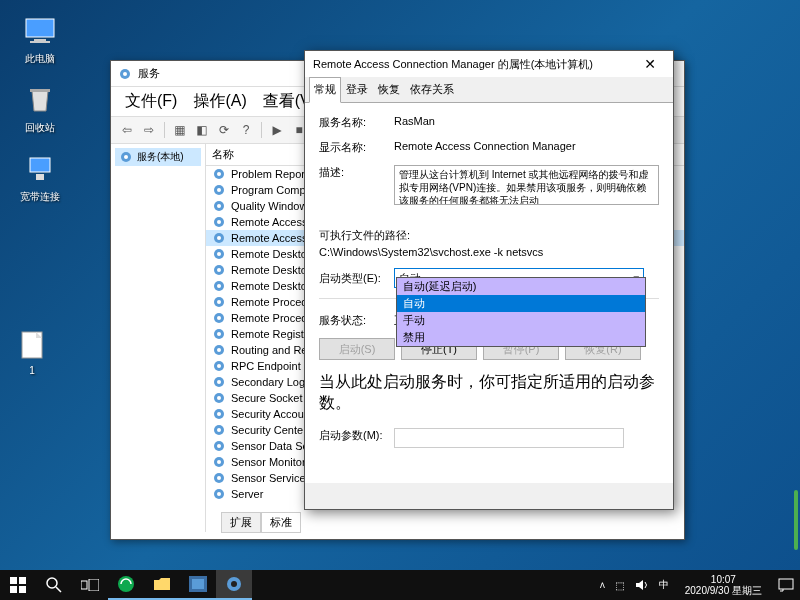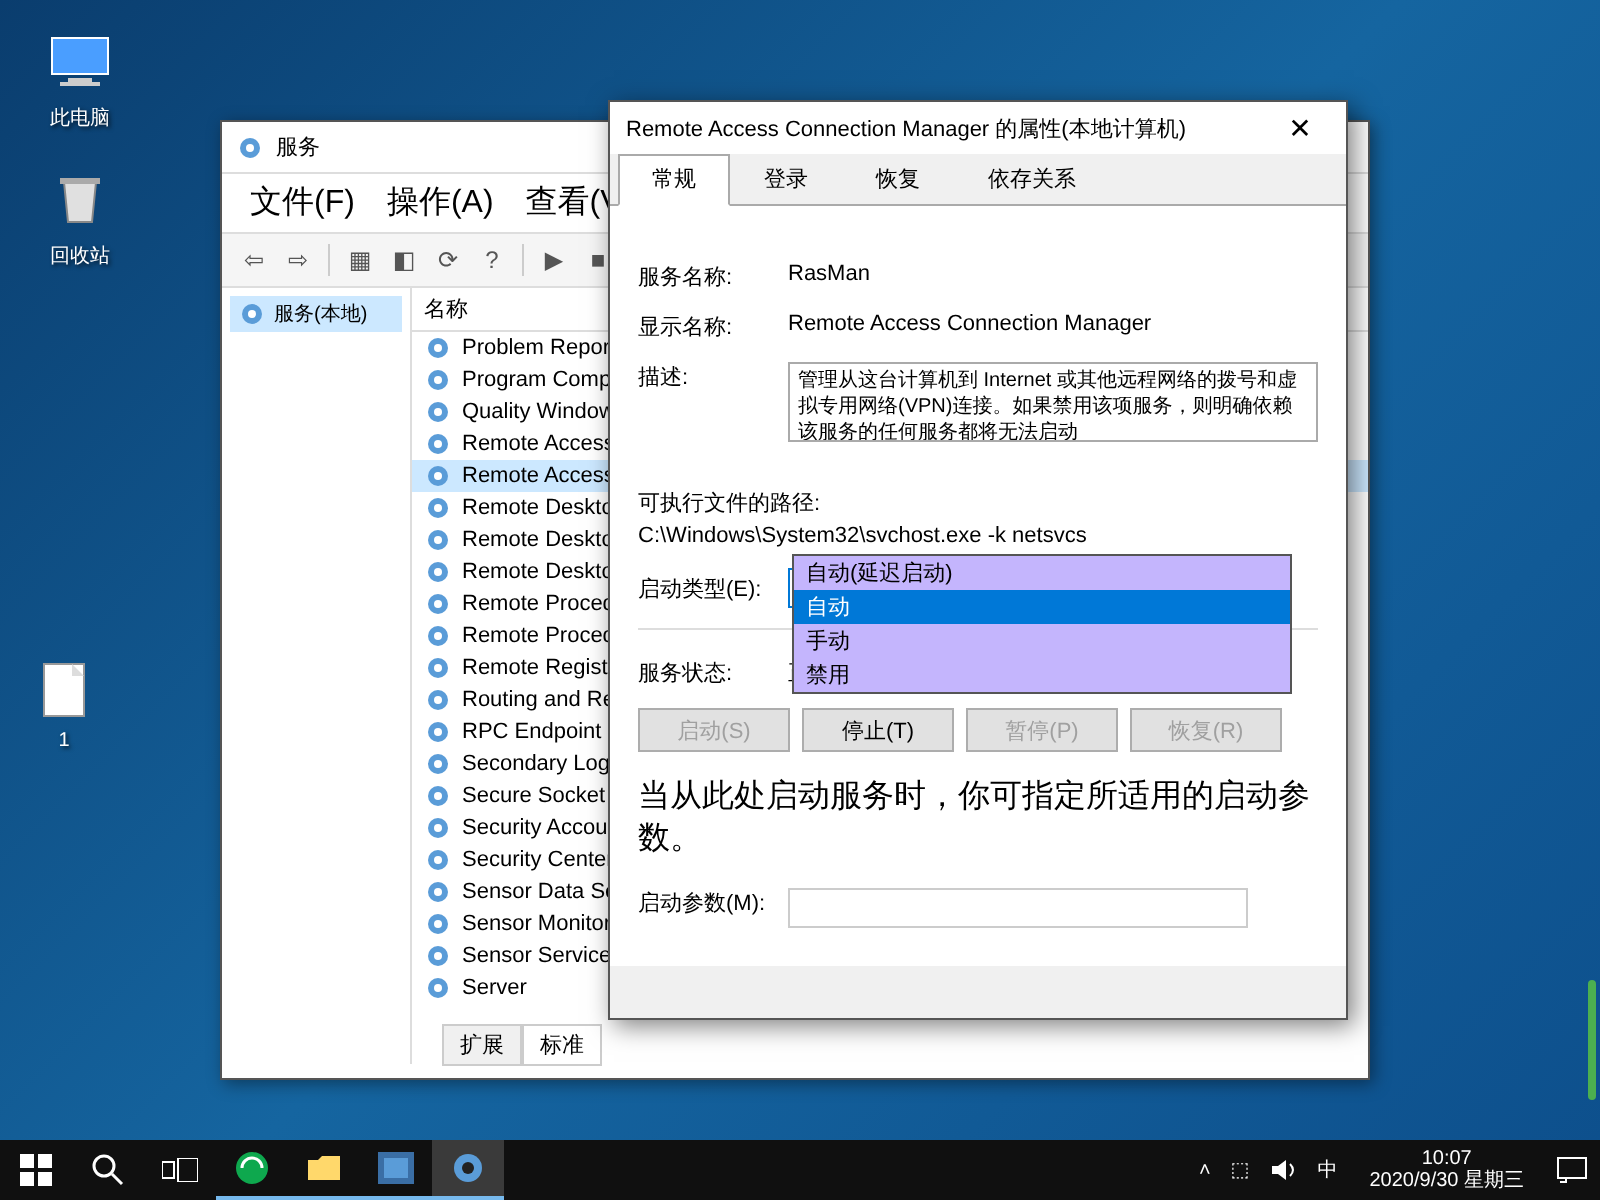--- a/index.html
+++ b/index.html
@@ -38,23 +38,23 @@
 .tab-segment { display: inline-block; padding: 2px 8px; border: 1px solid #ccc; cursor: pointer; }
 .tab-segment.active { background: #fff; }
 .tab-segment.inactive { background: #f0f0f0; }
 
 
 .properties-dialog { position: absolute; left: 304px; top: 50px; width: 370px; height: 460px; background: #f0f0f0; border: 1px solid #555; box-shadow: 3px 3px 12px rgba(0,0,0,0.5); z-index: 10; }
 .prop-titlebar { background: #fff; height: 26px; display: flex; align-items: center; padding: 0 8px; }
 .prop-titlebar .title { font-size: 11px; flex: 1; }
 .prop-titlebar .close { width: 30px; height: 22px; display: flex; align-items: center; justify-content: center; cursor: pointer; font-size: 14px; }
 .prop-tabs { display: flex; background: #f0f0f0; border-bottom: 1px solid #aaa; padding-left: 4px; }
-.prop-tab { font-size: 11px; padding: 4px 16px; background: #f0f0f0; border: 1px solid transparent; cursor: pointer; }
+.prop-tab { font-size: 11px; padding: 4px 4px; background: #f0f0f0; border: 1px solid transparent; cursor: pointer; }
 .prop-tab.active { background: #fff; border: 1px solid #aaa; border-bottom-color: #fff; margin-bottom: -1px; }
-.prop-content { padding: 28px 14px; background: #fff; height: calc(100% - 78px); font-size: 11px; }
+.prop-content { padding: 12px 14px; background: #fff; height: calc(100% - 78px); font-size: 11px; }
 .prop-row { display: flex; margin-bottom: 10px; }
 .prop-label { width: 75px; flex-shrink: 0; }
 .prop-value { flex: 1; }
 .prop-desc { border: 1px solid #aaa; padding: 2px 4px; height: 40px; font-size: 10px; line-height: 1.3; overflow: hidden; background: #fff; }
 .path-section { margin-top: 23px; margin-bottom: 10px; }
 .startup-select { width: 250px; height: 20px; border: 1px solid #0078d7; font-size: 11px; padding: 1px 4px; background: #fff; display: flex; align-items: center; justify-content: space-between; }
 .dropdown-options { position: absolute; width: 250px; background: #c4b5fd; border: 1px solid #555; z-index: 20; }
 .dropdown-option { padding: 1px 6px; font-size: 11px; cursor: pointer; }
 .dropdown-option.highlighted { background: #0078d7; color: #fff; }
 .red-arrow { color: #d00; position: absolute; font-size: 11px; font-weight: bold; }
@@ -97,20 +97,29 @@
   </div>
   <div class="desktop-icon">
     <div class="icon-box">
         <svg width="28" height="30">
           <path d="M6 6 L22 6 L20 26 L8 26 Z" fill="#e0e0e0" stroke="#888"></path>
           <rect x="4" y="4" width="20" height="3" fill="#aaa"></rect>
         </svg>
       </div>
     <span class="label">回收站</span>
   </div>
+  <div class="desktop-icon">
+    <div class="icon-box">
+        <svg width="28" height="30">
+          <rect x="4" y="4" width="20" height="14" fill="#4a9eff" stroke="#fff"></rect>
+          <rect x="10" y="20" width="8" height="6" fill="#ddd"></rect>
+        </svg>
+      </div>
+    <span class="label">宽带连接</span>
+  </div>
 </div>
 <div class="desktop-file-icon">
   <svg width="28" height="32">
       <rect x="4" y="2" width="20" height="26" fill="#fff" stroke="#999"></rect>
       <path d="M18 2 L24 8 L18 8 Z" fill="#ddd"></path>
     </svg>
   <span class="label">1</span>
 </div>
 
 <div class="services-window">

